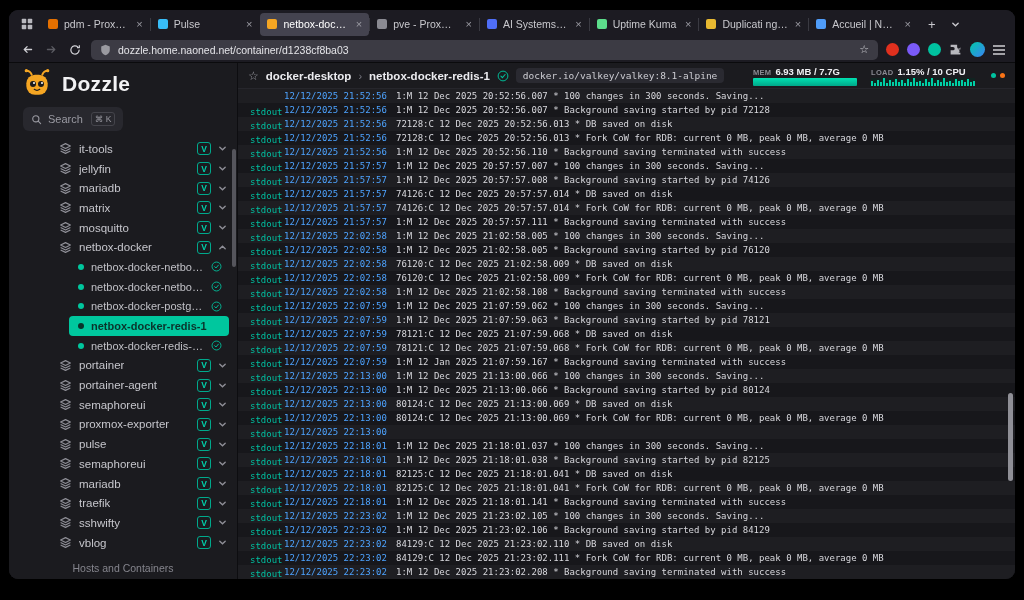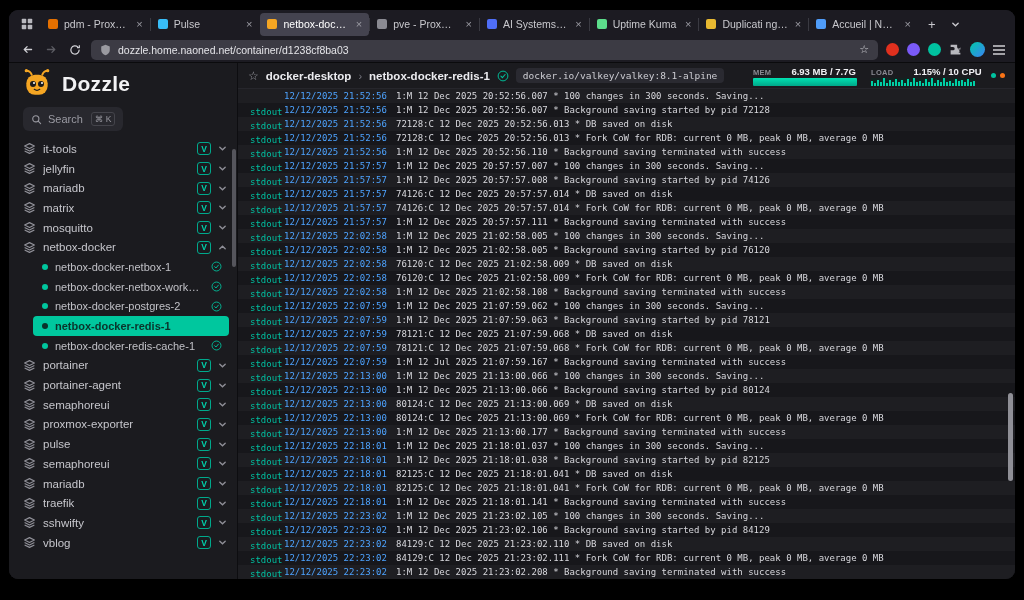--- a/index.html
+++ b/index.html
@@ -39,21 +39,21 @@
   .content{flex:1;display:flex;min-height:0;background:#151519;}
 
   
   .sidebar{width:229px;flex:none;background:#1b1b1f;display:flex;flex-direction:column;position:relative;
     border-right:1px solid #0d0d10;}
   .logo-row{display:flex;align-items:center;gap:9px;padding:5px 12px 1px;flex:none;text-align:center;}
   .logo-text{font-size:21px;font-weight:600;color:#f2f2f4;letter-spacing:.3px;}
   .search-pill{margin:6px 0 8px 14px;height:24px;background:#28282e;border-radius:6px;display:inline-flex;
     align-items:center;gap:6px;padding:0 8px;color:#9a9aa2;font-size:11px;align-self:flex-start;flex:none;}
   .kbd{margin-left:2px;border:1px solid #44444b;border-radius:3px;font-size:8.5px;padding:0 3px;line-height:12px;color:#9a9aa2;}
-  .side-list{flex:1;min-height:0;overflow:hidden;}
+  .side-list{flex:1;min-height:0;overflow:hidden;margin-left:36px;}
   .side-item{height:19.7px;display:flex;align-items:center;gap:7px;padding:0 10px 0 14px;font-size:11.5px;color:#c6c6cc;}
   .stack-ico{color:#8e8e96;display:flex;flex:none;}
   .side-label{flex:0 1 auto;overflow:hidden;white-space:nowrap;}
   .vbadge{margin-left:auto;border:1px solid #00a98c;color:#00cfa9;font-size:8.5px;font-weight:700;border-radius:3px;
     padding:0 3px;height:13px;display:flex;align-items:center;flex:none;}
   .chev{color:#8e8e96;display:flex;flex:none;}
   .side-item.expanded .chev svg{transform:rotate(180deg);}
   .side-child{height:19.7px;display:flex;align-items:center;gap:7px;margin:0 8px 0 24px;padding:0 7px 0 9px;
     border-radius:4px;font-size:11px;color:#c0c0c6;}
   .side-child .dot{width:6px;height:6px;border-radius:50%;background:#00c79e;flex:none;}
@@ -69,21 +69,21 @@
   .main-header{height:26px;flex:none;display:flex;align-items:center;gap:7px;padding:0 10px;
     border-bottom:1px solid #26262c;background:#1b1b1f;}
   .bc-star{color:#9a9aa2;font-size:12px;line-height:1;}
   .bc-host,.bc-container{font-size:11.5px;font-weight:700;color:#ececf0;white-space:nowrap;}
   .bc-sep{color:#7a7a82;font-size:11px;}
   .bc-check{display:flex;}
   .image-badge{background:#2a2a31;border-radius:4px;padding:2px 7px;font-family:"DejaVu Sans Mono",monospace;
     font-size:9.5px;color:#cdcdd3;white-space:nowrap;}
   .metrics{margin-left:auto;display:flex;gap:14px;align-items:center;}
   .metric{width:104px;}
-  .metric-top{display:flex;align-items:baseline;gap:20px;}
+  .metric-top{display:flex;align-items:baseline;gap:4px;}
   .metric-label{font-size:7.5px;color:#8a8a92;font-weight:700;letter-spacing:.3px;}
   .metric-value{font-size:9.5px;font-weight:700;color:#f0f0f4;white-space:nowrap;}
   .membar{height:8px;background:#0f2a26;margin-top:1px;overflow:hidden;border-radius:1px;}
   .membar-fill{height:100%;background:linear-gradient(180deg,#00e2b2,#00a88a);}
   .spark{height:8px;margin-top:1px;display:flex;align-items:flex-end;gap:1px;background:#102320;overflow:hidden;}
   .sbar{width:2px;background:#00cfa6;flex:none;}
   .legend-dots{display:flex;gap:4px;margin-left:2px;}
   .ldot{width:5px;height:5px;border-radius:50%;}
 
   
@@ -530,20 +530,21 @@
     <span class="side-label">vblog</span>
     <span class="vbadge">V</span>
     <span class="chev">
       <svg width="9" height="9" viewBox="0 0 10 10">
                 <path d="M2 3.5 5 6.5 8 3.5" stroke="currentColor" fill="none" stroke-width="1.5" stroke-linecap="round"></path>
               </svg>
     </span>
   </div>
         </div>
 
+      <div class="side-footer">Hosts and Containers</div>
       <div class="side-scroll"></div>
     </aside>
 
     <main class="main">
       <div class="main-header">
         <span class="bc-star">☆</span>
         <span class="bc-host">docker-desktop</span>
         <span class="bc-sep">›</span>
         <span class="bc-container">netbox-docker-redis-1</span>
         <span class="bc-check">
@@ -706,21 +707,21 @@
     <span class="log-msg">78121:C 12 Dec 2025 21:07:59.068 * DB saved on disk</span>
   </div>
           <div class="log-row">
     <span class="log-stream">stdout</span>
     <span class="log-ts">12/12/2025 22:07:59</span>
     <span class="log-msg">78121:C 12 Dec 2025 21:07:59.068 * Fork CoW for RDB: current 0 MB, peak 0 MB, average 0 MB</span>
   </div>
           <div class="log-row">
     <span class="log-stream">stdout</span>
     <span class="log-ts">12/12/2025 22:07:59</span>
-    <span class="log-msg">1:M 12 Jul 2025 21:07:59.167 * Background saving terminated with success</span>
+    <span class="log-msg">1:M 12 Jan 2025 21:07:59.167 * Background saving terminated with success</span>
   </div>
           <div class="log-row">
     <span class="log-stream">stdout</span>
     <span class="log-ts">12/12/2025 22:13:00</span>
     <span class="log-msg">1:M 12 Dec 2025 21:13:00.066 * 100 changes in 300 seconds. Saving...</span>
   </div>
           <div class="log-row">
     <span class="log-stream">stdout</span>
     <span class="log-ts">12/12/2025 22:13:00</span>
     <span class="log-msg">1:M 12 Dec 2025 21:13:00.066 * Background saving started by pid 80124</span>
@@ -731,21 +732,20 @@
     <span class="log-msg">80124:C 12 Dec 2025 21:13:00.069 * DB saved on disk</span>
   </div>
           <div class="log-row">
     <span class="log-stream">stdout</span>
     <span class="log-ts">12/12/2025 22:13:00</span>
     <span class="log-msg">80124:C 12 Dec 2025 21:13:00.069 * Fork CoW for RDB: current 0 MB, peak 0 MB, average 0 MB</span>
   </div>
           <div class="log-row">
     <span class="log-stream">stdout</span>
     <span class="log-ts">12/12/2025 22:13:00</span>
-    <span class="log-msg">1:M 12 Dec 2025 21:13:00.177 * Background saving terminated with success</span>
   </div>
           <div class="log-row">
     <span class="log-stream">stdout</span>
     <span class="log-ts">12/12/2025 22:18:01</span>
     <span class="log-msg">1:M 12 Dec 2025 21:18:01.037 * 100 changes in 300 seconds. Saving...</span>
   </div>
           <div class="log-row">
     <span class="log-stream">stdout</span>
     <span class="log-ts">12/12/2025 22:18:01</span>
     <span class="log-msg">1:M 12 Dec 2025 21:18:01.038 * Background saving started by pid 82125</span>

